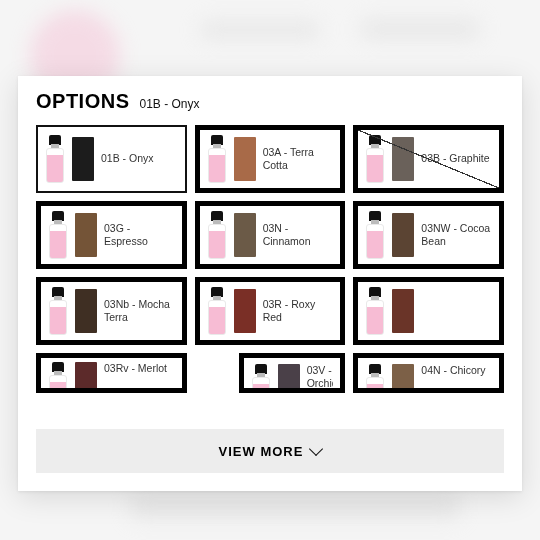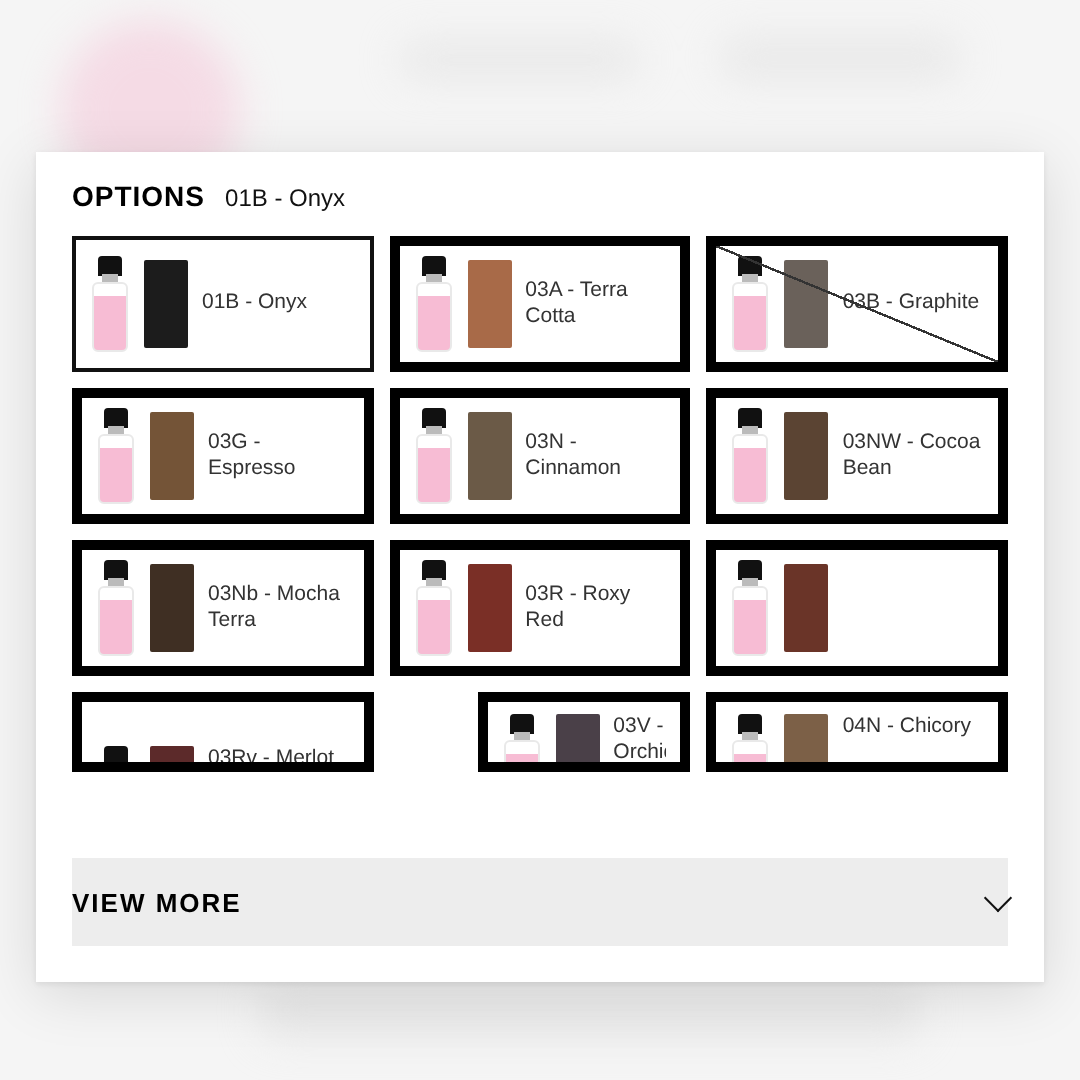--- a/index.html
+++ b/index.html
@@ -25,21 +25,21 @@
     width: 504px; height: 415px;
     background: #fff;
     box-shadow: 0 6px 28px rgba(0,0,0,0.12), 0 1px 3px rgba(0,0,0,0.08);
     padding: 14px 18px 0 18px;
     overflow: hidden;
   }
   .hdr {
     display: flex; align-items: baseline; gap: 10px;
     margin-bottom: 12px;
   }
-  .hdr-title { font-size: 14px; font-weight: 700; letter-spacing: 0.5px; }
+  .hdr-title { font-size: 20px; font-weight: 700; letter-spacing: 0.5px; }
   .hdr-sub { font-size: 12px; color: #111; }
   .grid {
     display: grid;
     grid-template-columns: repeat(3, 1fr);
     gap: 8px;
   }
   .card {
     border: 5px solid #000000;
     height: 68px;
     display: flex;
@@ -81,21 +81,21 @@
   }
   .label {
     font-size: 10.5px; line-height: 1.25; color: #333;
     overflow: hidden;
   }
   .viewmore {
     position: absolute;
     left: 18px; right: 18px; bottom: 18px;
     height: 44px;
     background: #ededed;
-    display: flex; align-items: center; justify-content: space-between;
+    display: flex; align-items: center; justify-content: center;
     gap: 8px;
     font-size: 13px; letter-spacing: 1px; font-weight: 600;
     cursor: pointer;
   }
   .chev {
     width: 10px; height: 10px; display: inline-block;
     transform: rotate(45deg);
     border-right: 1.5px solid #111; border-bottom: 1.5px solid #111;
     margin-top: -4px;
   }
@@ -196,21 +196,21 @@
         <div class="label">03R - Roxy Red</div>
       </div>
       <div class="card">
         <div class="bottle">
           <div class="cap"></div>
           <div class="neck"></div>
           <div class="body"></div>
         </div>
         <div class="swatch" style="background: rgb(106, 52, 40);"></div>
       </div>
-      <div class="card" style="height: 40px; overflow: hidden; align-items: flex-start; padding-top: 22px;">
+      <div class="card" style="height: 40px; overflow: hidden; align-items: flex-start; padding-top: 4px;">
         <div class="bottle">
           <div class="cap"></div>
           <div class="neck"></div>
           <div class="body"></div>
         </div>
         <div class="swatch" style="background: rgb(92, 42, 42);"></div>
         <div class="label">03Rv - Merlot</div>
       </div>
       <div class="card" style="height: 40px; overflow: hidden; align-items: flex-start; padding-top: 6px; margin-left: 44px;">
         <div class="bottle">

